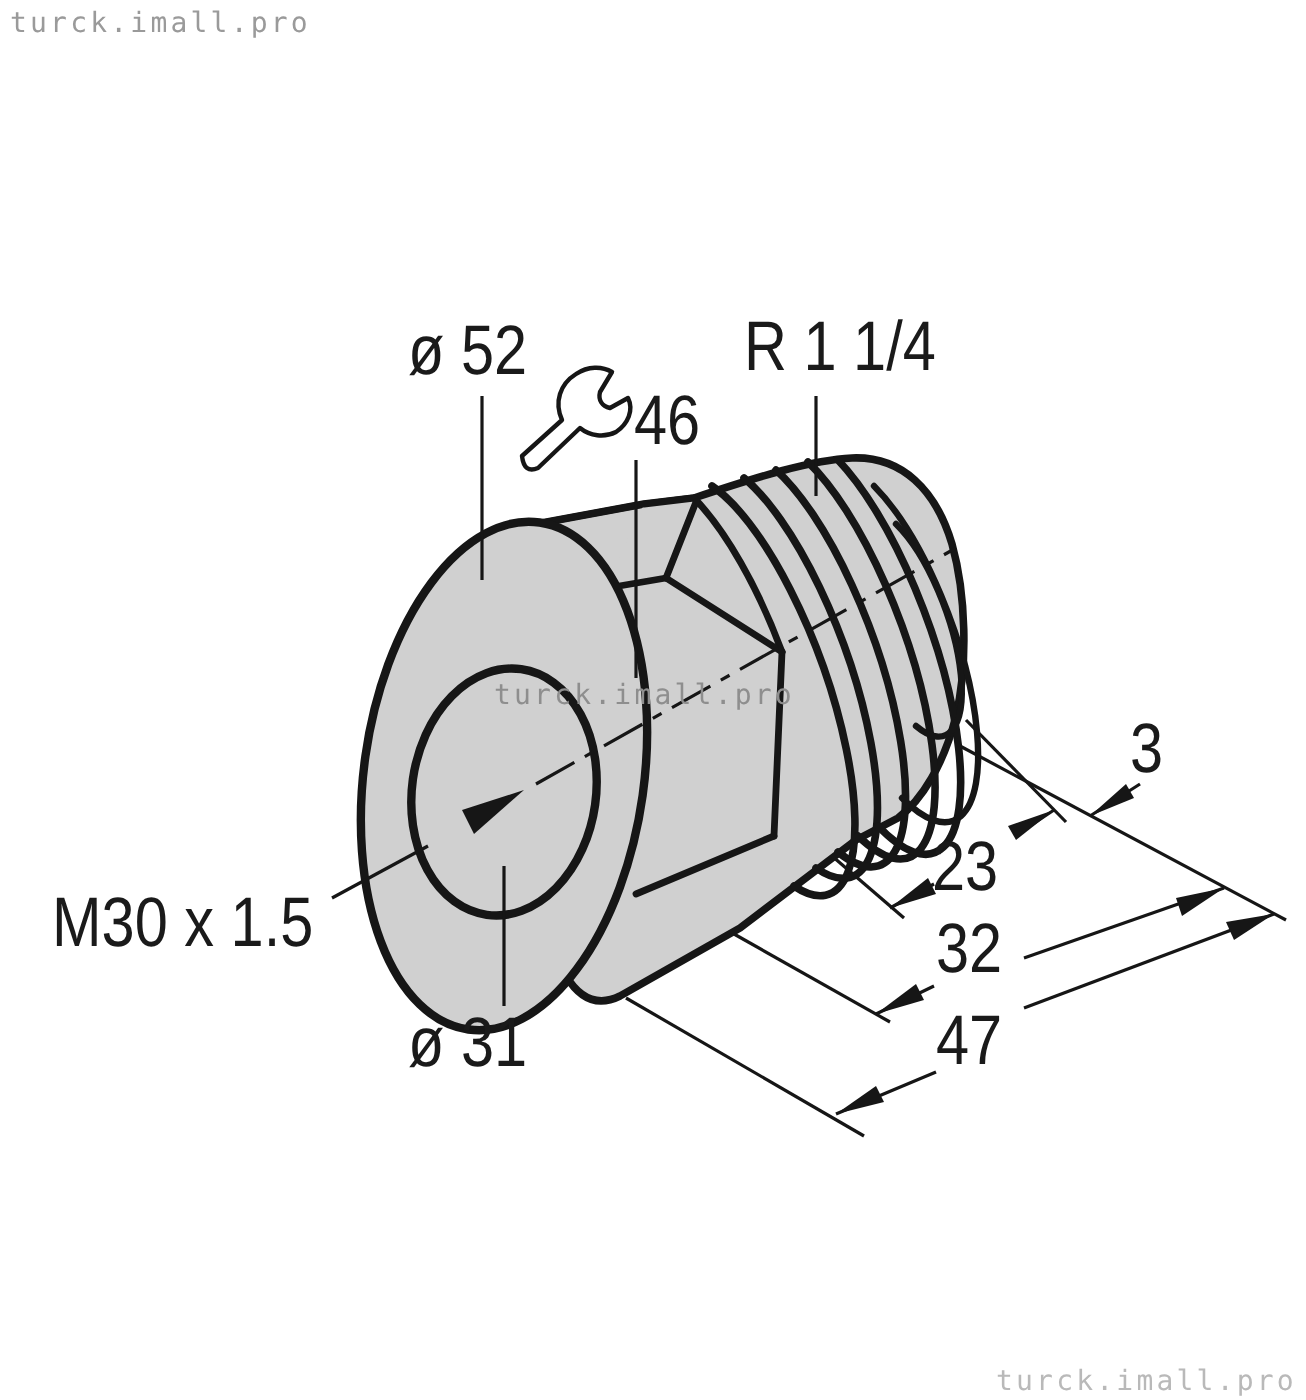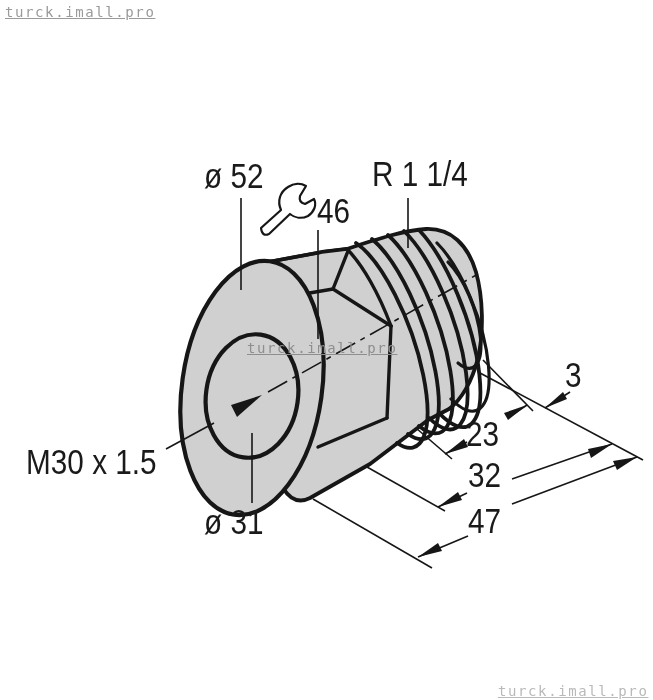--- a/index.html
+++ b/index.html
@@ -2,21 +2,21 @@
 <html><head>
 <meta charset="utf-8">
 <style>
   html,body{margin:0;padding:0;background:#ffffff;}
   #stage{position:relative;width:653px;height:700px;background:#ffffff;overflow:hidden;
          font-family:"Liberation Sans",sans-serif;}
   #drawing{position:absolute;left:0;top:0;}
   .lbl{position:absolute;color:#1a1a1a;font-size:35px;line-height:1;white-space:nowrap;
        transform:scaleX(0.85);transform-origin:0 0;letter-spacing:0;}
   .wm{position:absolute;font-family:"DejaVu Sans Mono",monospace;font-size:14px;
-      letter-spacing:1.6px;white-space:nowrap;text-decoration:underline;}
+      letter-spacing:1.6px;white-space:nowrap;}
   .wm-tl{left:5px;top:4px;color:#9a9a9a;}
   .wm-c{left:247px;top:340px;color:#8e8e8e;}
   .wm-br{left:498px;top:683px;color:#b9b9b9;}
 </style>
 </head>
 <body>
 
 <div id="stage">
 
   <svg id="drawing" width="653" height="700" viewBox="0 0 653 700">

